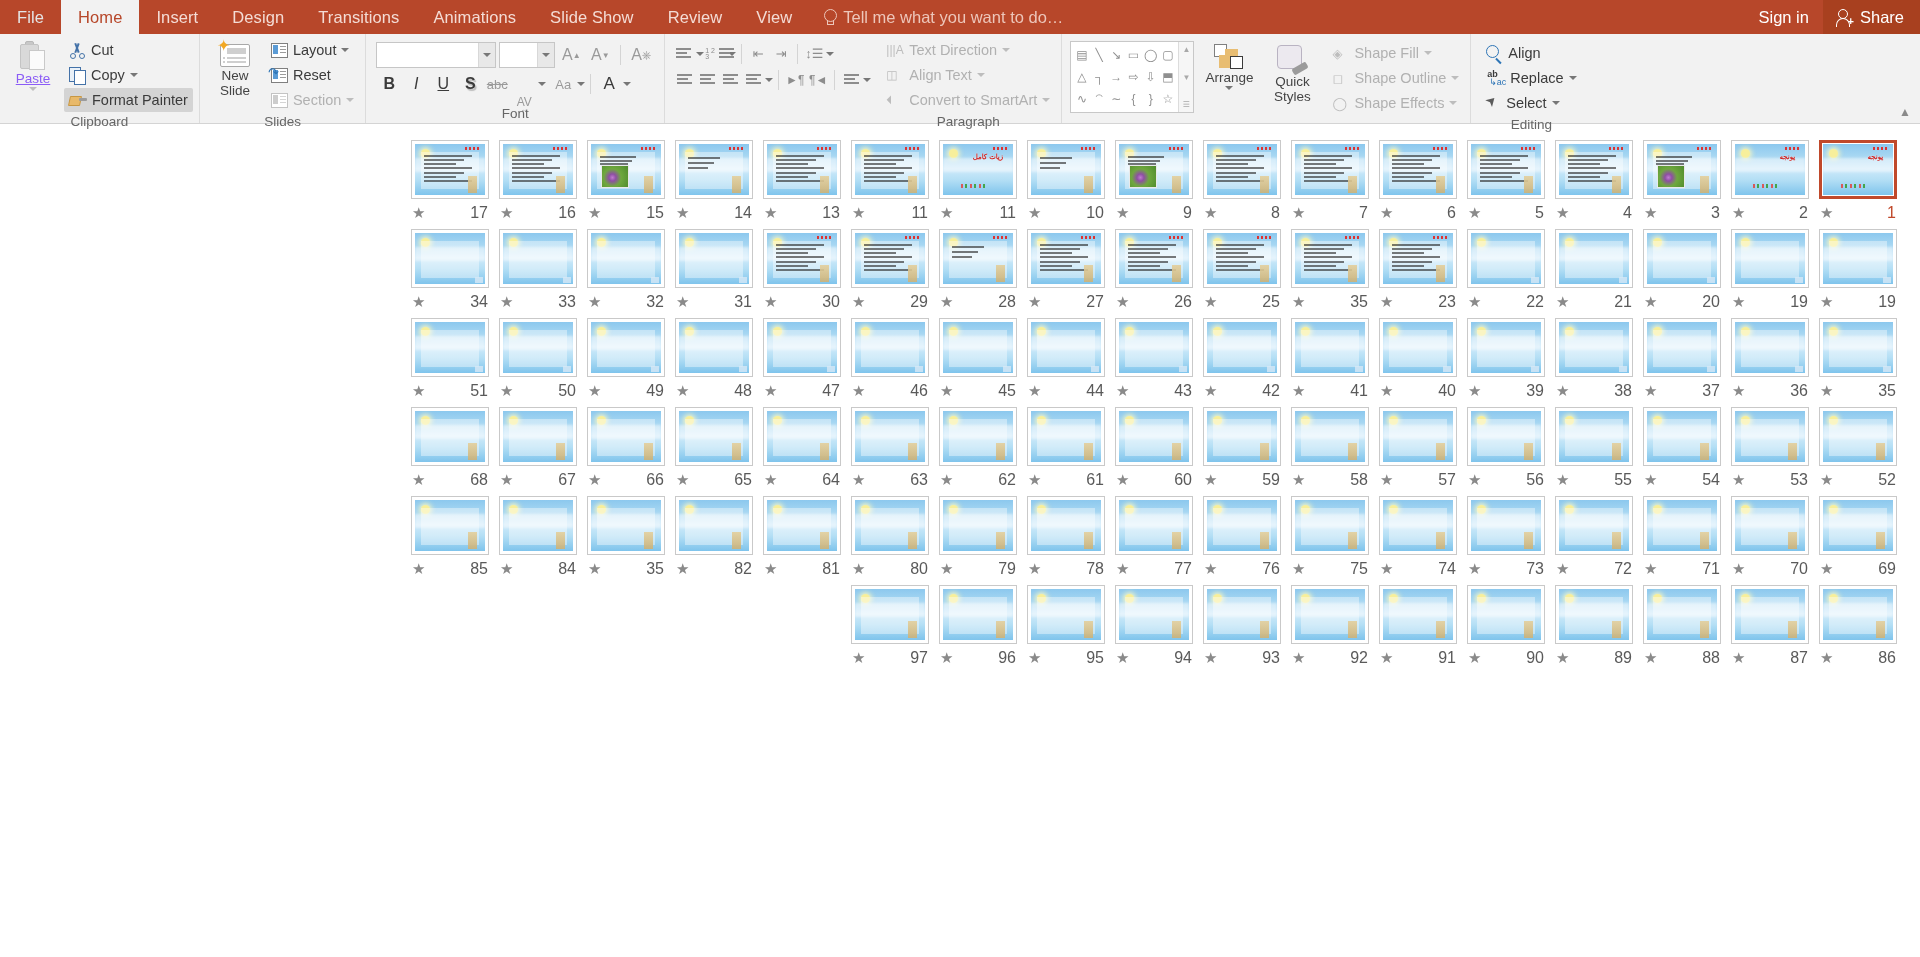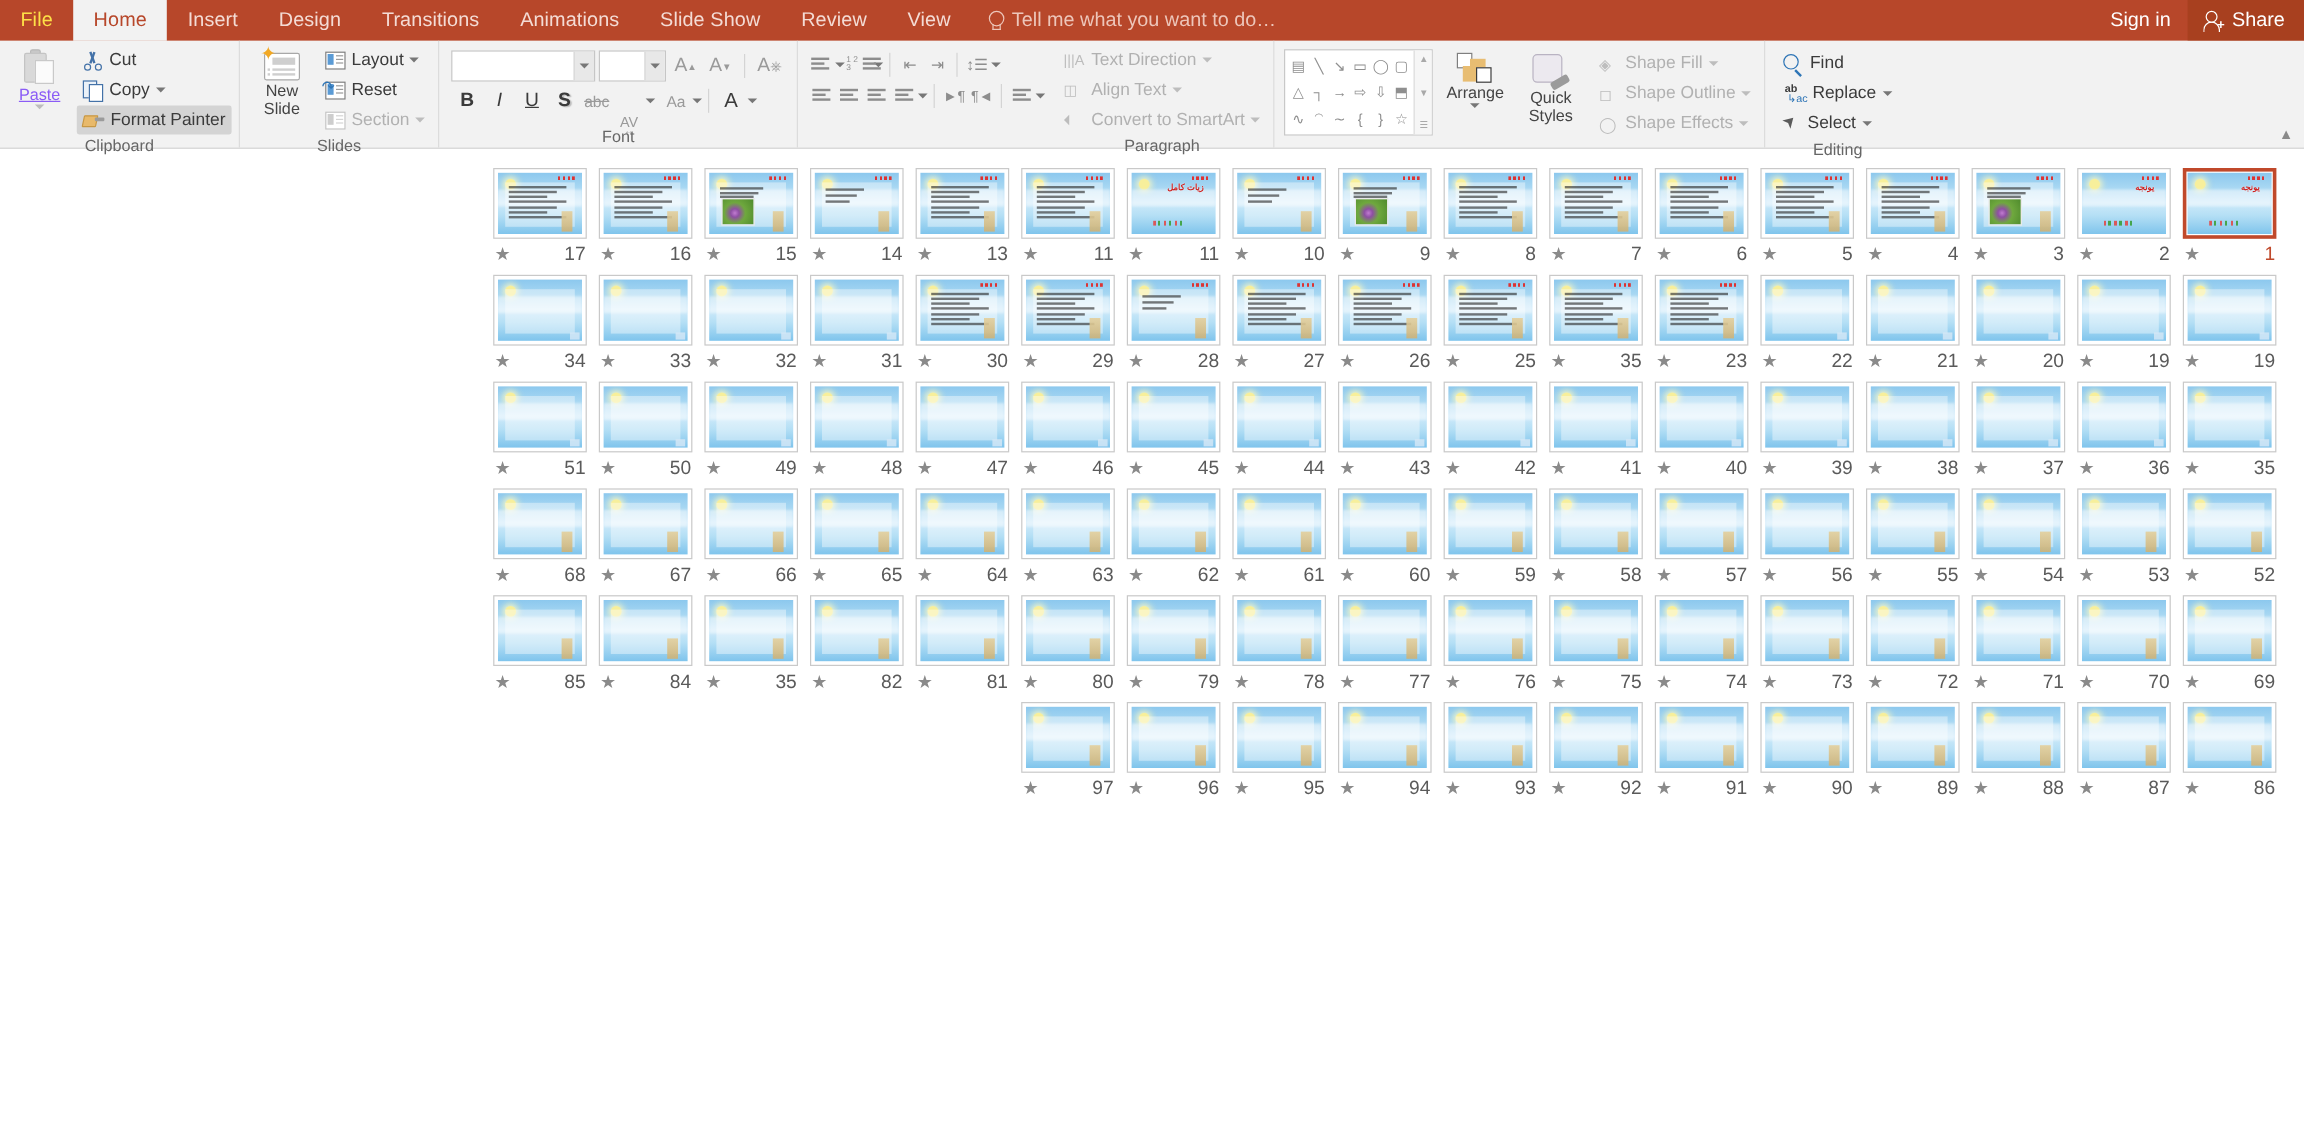--- a/index.html
+++ b/index.html
@@ -12,21 +12,21 @@
   
   .titlebar {
     height: 34px; background: #b7472a; display: flex;
     align-items: stretch; position: relative; color: #fff;
   }
   .tab {
     padding: 0 17px; display: flex; align-items: center;
     font-size: 16.5px; color: #f4dcd5; letter-spacing: .1px;
     white-space: nowrap; cursor: default;
   }
-  .tab.file { color: #fde047; }
+  .tab.file { color: #e5e5e5; }
   .tab.active {
     background: #f2f2f2; color: #b7472a;
   }
   .tellme {
     display: flex; align-items: center; gap: 7px;
     padding: 0 14px; font-size: 16.5px; color: #edc6ba;
   }
   .bulb { width: 13px; height: 17px; position: relative; display:block; }
   .bulb::before {
     content: ""; position: absolute; left: 1px; top: 0;
@@ -712,21 +712,21 @@
         </div>
       </div>
     </div>
   </div>
 
   <div class="group" style="padding-left:10px;padding-right:30px;">
     <div class="group-body" style="padding-top:3px;">
       <div class="col3">
         <div class="smallbtn">
           <span class="icon find-ico"></span>
-          <span>Find</span>
+          <span>Align</span>
         </div>
         <div class="smallbtn">
           <span class="icon rep-ico">
               <span class="ab">ab</span>
               <span class="ac">↳ac</span>
             </span>
           <span>Replace</span>
           <span class="caret-d"></span>
         </div>
         <div class="smallbtn">

